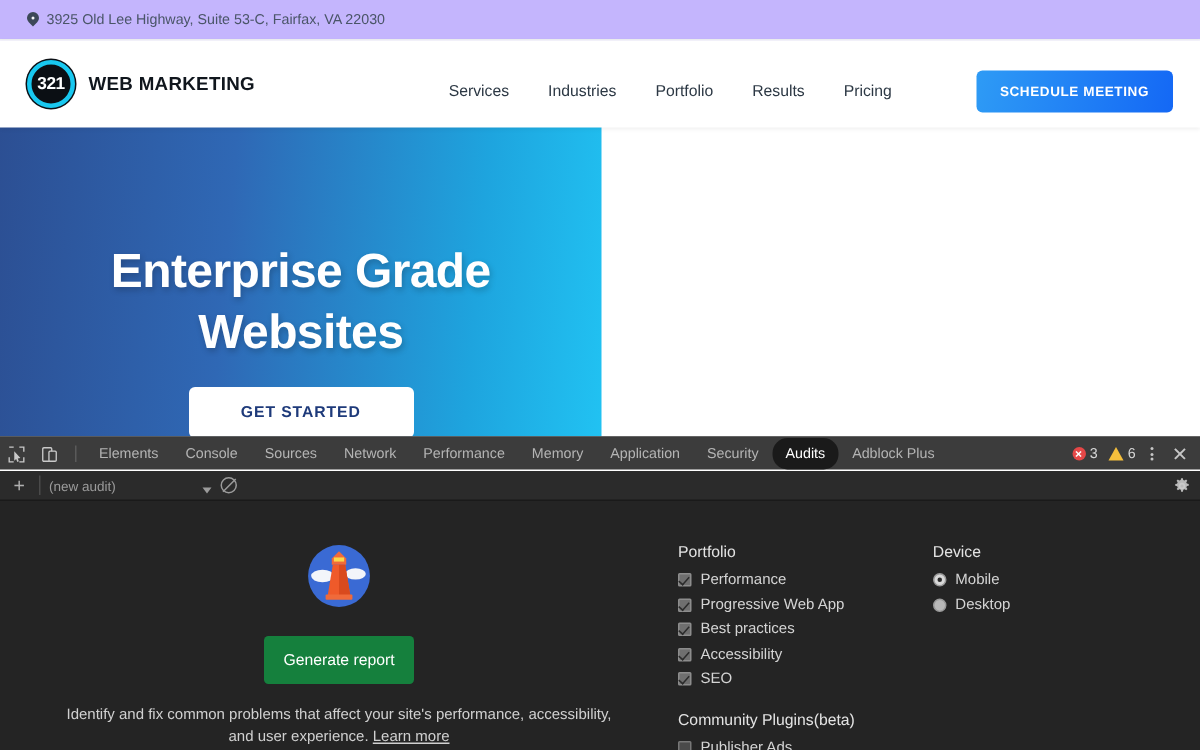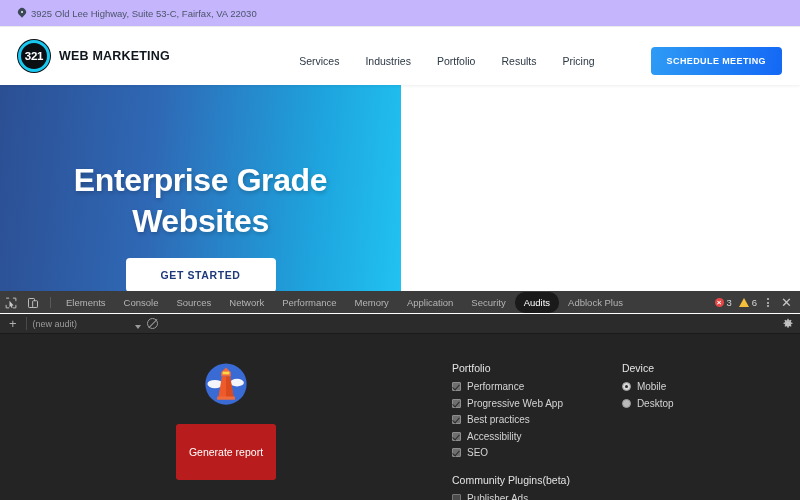--- a/index.html
+++ b/index.html
@@ -170,23 +170,23 @@
   .gear-btn { margin-left:auto; cursor:pointer; display:flex; align-items:center; }
 
   .dt-body { display: flex; height: 167px; padding-top: 12px; }
   .audits-center {
     width: 452px; display: flex; flex-direction: column; align-items: center;
     padding-top: 16px;
   }
   .lh-logo { width: 44px; height: 44px; }
   .gen-btn {
     margin-top: 18px;
-    background: #b91c1c; color: #fff;
+    background: #15803d; color: #fff;
     font-size: 10.5px; border: none; border-radius: 3px;
-    padding: 22px 13px; cursor: pointer;
+    padding: 10px 13px; cursor: pointer;
     font-family: "Liberation Sans", sans-serif;
   }
   .audits-desc {
     margin-top: 14px; width: 375px; text-align: center;
     font-size: 10px; line-height: 1.45; color: #d0d0d0;
   }
   .learn-more { color: #d0d0d0; text-decoration: underline; cursor: pointer; }
 
   .audits-options { display: flex; padding-top: 16px; gap: 52px; }
   .opt-group-title { font-size: 10.5px; color: #e3e3e3; margin-bottom: 7px; }
@@ -322,20 +322,24 @@
           <circle cx="32" cy="32" r="30" fill="#3a6ad4"></circle>
           <ellipse cx="16" cy="32" rx="11" ry="6" fill="#f3f5fa"></ellipse>
           <ellipse cx="48" cy="30" rx="10" ry="5.5" fill="#f3f5fa"></ellipse>
           <path d="M32 8l7 7v6h-14v-6z" fill="#f06a3a"></path>
           <rect x="27" y="14" width="10" height="4" fill="#f9d94a"></rect>
           <path d="M26 21h12l5 30H21z" fill="#ef5a2a"></path>
           <path d="M32 21h6l5 30H32z" fill="#d94a1e"></path>
           <rect x="19" y="50" width="26" height="5" rx="1" fill="#f06a3a"></rect>
         </svg>
         <button class="gen-btn">Generate report</button>
+        <div class="audits-desc">
+          <span>Identify and fix common problems that affect your site's performance, accessibility, and user experience.</span>
+          <span class="learn-more">Learn more</span>
+        </div>
       </div>
 
       <div class="audits-options">
         <div>
           <div class="opt-group-title">Portfolio</div>
 
           <label class="opt-row">
             <span class="cb checked"></span>
             <span>Performance</span>
           </label>

